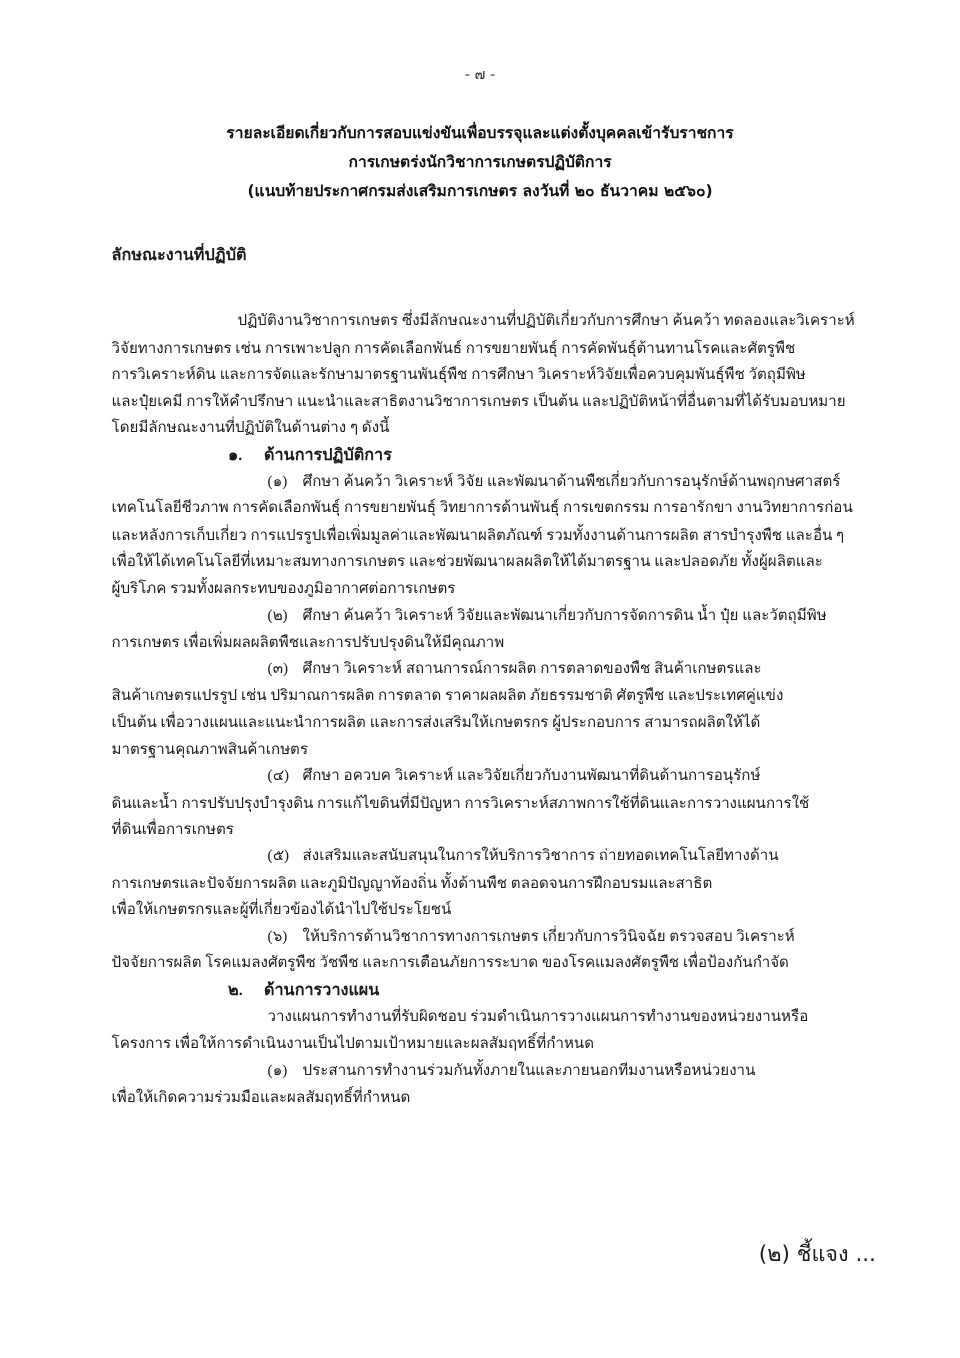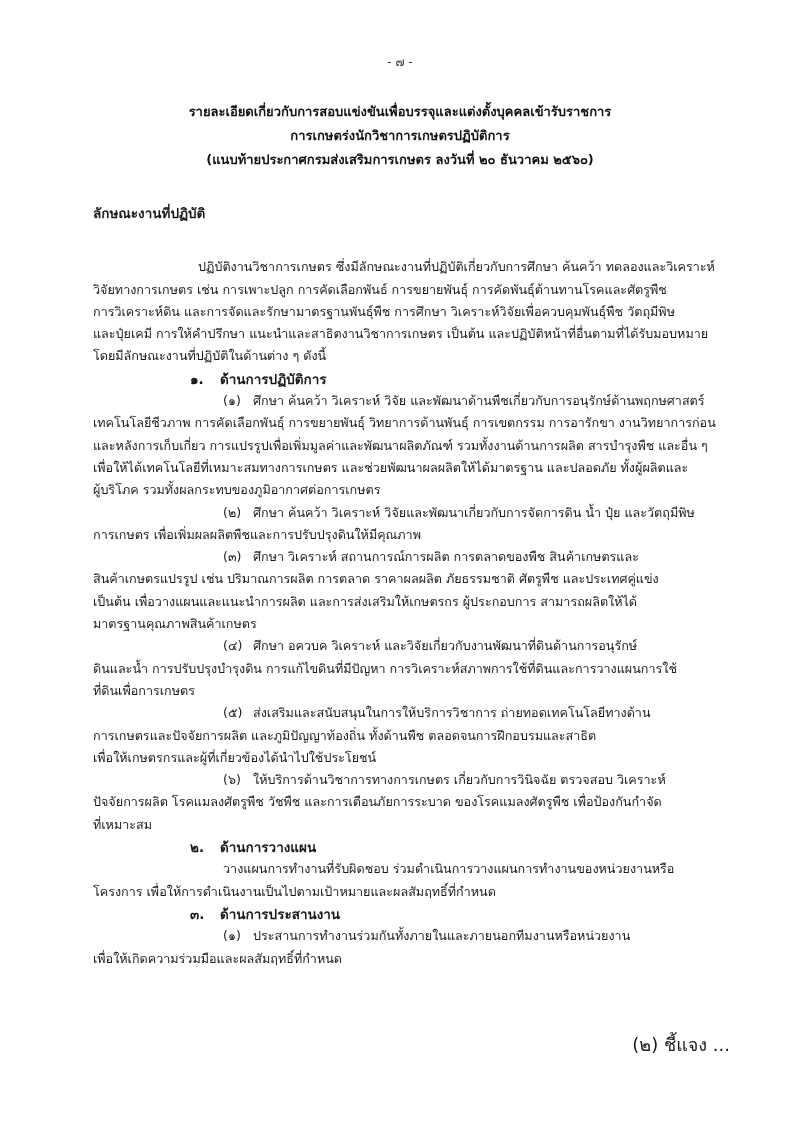--- a/index.html
+++ b/index.html
@@ -40,21 +40,21 @@
     }
     .title-line { white-space: nowrap; }
     .content {
       position: absolute;
       left: 93px;
       top: 202px;
       width: 640px;
       font-size: 12.6px;
       line-height: 22.3px;
     }
-    .line { white-space: nowrap; height: 22.3px; }
+    .line { white-space: nowrap; height: 22.3px; font-family: Liberation Serif, serif; }
     .heading {
       font-weight: bold;
       font-size: 13.5px;
     }
     .indent1 { padding-left: 105px; margin-top: 32px; }  
     .indent-sec { padding-left: 97px; } 
     .indent-item { padding-left: 130px; } 
     .sec-num { display: inline-block; width: 30px; }
     .item-num { display: inline-block; width: 26px; }
     .footer-continue {
@@ -141,36 +141,32 @@
         <div class="line">การเกษตรและปัจจัยการผลิต และภูมิปัญญาท้องถิ่น ทั้งด้านพืช ตลอดจนการฝึกอบรมและสาธิต</div>
         <div class="line">เพื่อให้เกษตรกรและผู้ที่เกี่ยวข้องได้นำไปใช้ประโยชน์</div>
       </div>
 
       <div>
         <div class="line indent-item">
           <span class="item-num">(๖)</span>
           <span>ให้บริการด้านวิชาการทางการเกษตร เกี่ยวกับการวินิจฉัย ตรวจสอบ วิเคราะห์</span>
         </div>
         <div class="line">ปัจจัยการผลิต โรคแมลงศัตรูพืช วัชพืช และการเตือนภัยการระบาด ของโรคแมลงศัตรูพืช เพื่อป้องกันกำจัด</div>
-        <div class="line">ที่เหมาะสม</div>
       </div>
     </div>
 
     <div>
       <div class="line heading indent-sec">
         <span class="sec-num">๒.</span><span>ด้านการวางแผน</span>
       </div>
       <div class="line indent-item">วางแผนการทำงานที่รับผิดชอบ ร่วมดำเนินการวางแผนการทำงานของหน่วยงานหรือ</div>
       <div class="line">โครงการ เพื่อให้การดำเนินงานเป็นไปตามเป้าหมายและผลสัมฤทธิ์ที่กำหนด</div>
     </div>
 
     <div>
-      <div class="line heading indent-sec">
-        <span class="sec-num">๓.</span><span>ด้านการประสานงาน</span>
-      </div>
       <div>
         <div class="line indent-item">
           <span class="item-num">(๑)</span>
           <span>ประสานการทำงานร่วมกันทั้งภายในและภายนอกทีมงานหรือหน่วยงาน</span>
         </div>
         <div class="line">เพื่อให้เกิดความร่วมมือและผลสัมฤทธิ์ที่กำหนด</div>
       </div>
     </div>
 
   </div>

